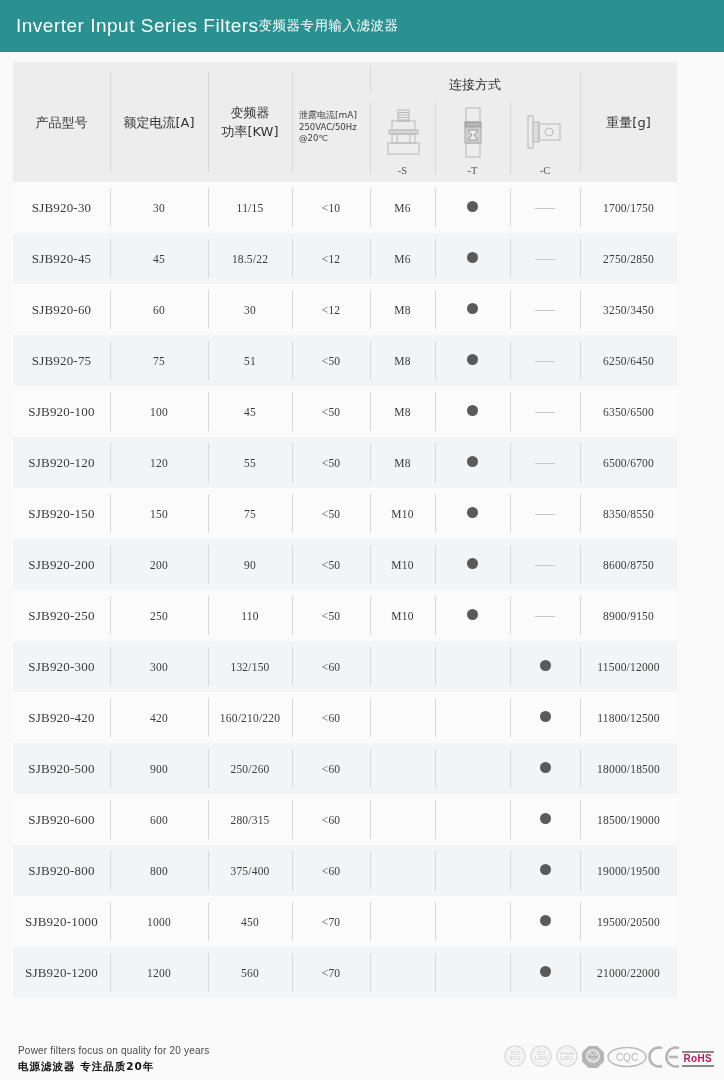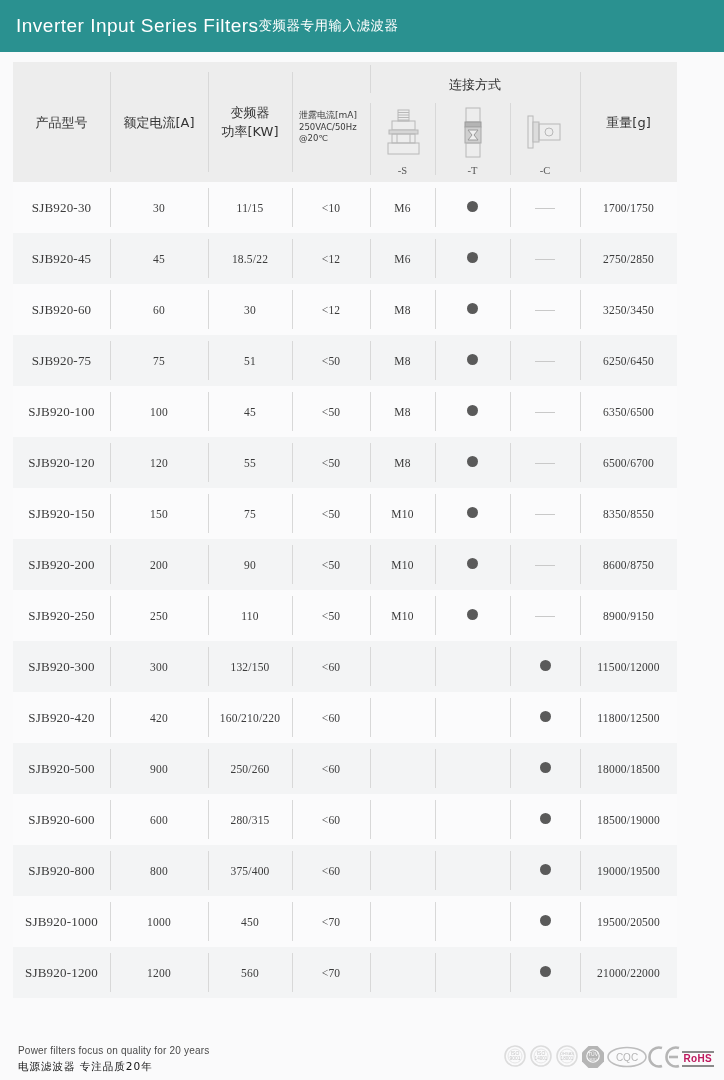--- a/index.html
+++ b/index.html
@@ -140,21 +140,21 @@
   }
   .foot-text { line-height: 1.45; }
   .foot-en {
     font-family: "Liberation Sans", sans-serif;
     font-size: 10px; color: #4a4a4a;
     letter-spacing: .2px;
   }
   .foot-cn {
     font-family: "DejaVu Sans", sans-serif;
     font-size: 10.5px; color: #111;
-    font-weight: normal; letter-spacing: 1px;
+    font-weight: bold; letter-spacing: 1px;
   }
   .certs { display: flex; align-items: center; padding-right: 4px; }
   .cert { opacity: .55; }
   .cert-rohs {
     font-family: "Liberation Sans", sans-serif;
     font-weight: bold; font-size: 10px;
     color: #be185d; letter-spacing: .3px;
     border-top: 2px solid #8a8a8a;
     border-bottom: 2px solid #8a8a8a;
     padding: 0 2px; line-height: 1.15;

